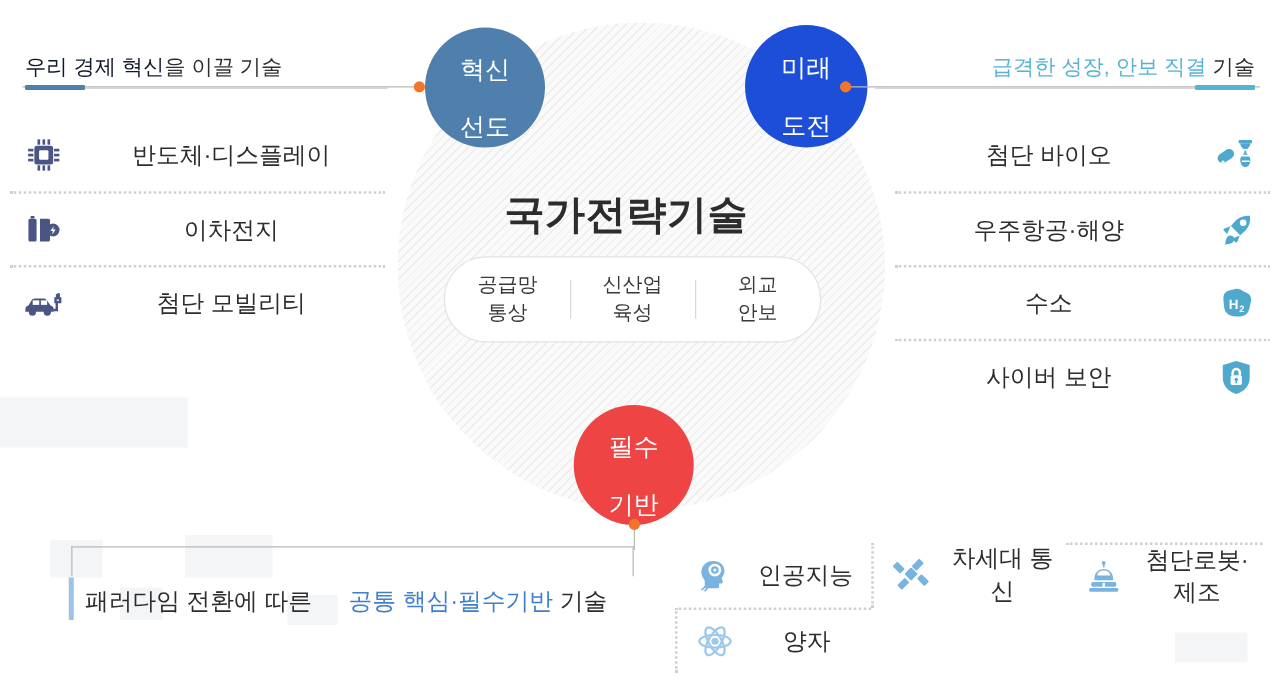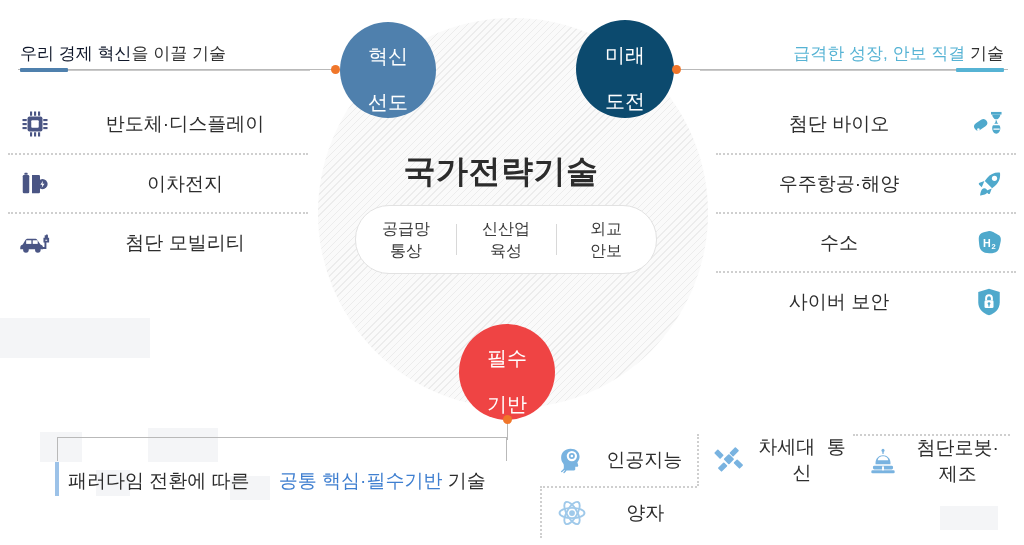--- a/index.html
+++ b/index.html
@@ -97,21 +97,21 @@
     justify-content: center;
     color: #ffffff;
     font-size: 20px;
     line-height: 1.28;
     font-weight: 500;
     text-align: center;
   }
   .node-circle span { display: block; margin-top: 20px; }
 
   #node-innovation { left: 340px; top: 22px;  width: 96px; height: 96px; background: #4f80ad; }
-  #node-future     { left: 576px; top: 20px;  width: 98px; height: 98px; background: #0c4a6e; }
+  #node-future     { left: 596px; top: 20px;  width: 98px; height: 98px; background: #1d4ed8; }
   #node-essential  { left: 459px; top: 324px; width: 96px; height: 96px; background: #ef4444; }
 
   
   .conn-line {
     position: absolute;
     background: #b9b9b9;
     height: 1px;
   }
   .conn-dot {
     position: absolute;
@@ -231,21 +231,21 @@
     justify-content: center;
   }
   .grid-cell .lbl {
     flex: 1 1 auto;
     text-align: center;
     font-size: 19px;
     color: #2d2d2d;
     font-weight: 500;
   }
   .grid-cell.r2 { border-top: 2px dotted #cfcfcf; }
-  .grid-cell.c2 { border-left: 2px dotted #cfcfcf; font-family: Liberation Mono, monospace; }
+  .grid-cell.c2 { border-left: 2px dotted #cfcfcf; }
 
   svg { display: block; }
 </style>
 </head>
 <body>
 
 <div id="stage">
 
   <div class="bg-block" style="left:40px;  top:432px; width:42px;  height:30px;"></div>
   <div class="bg-block" style="left:96px;  top:470px; width:34px;  height:26px;"></div>

